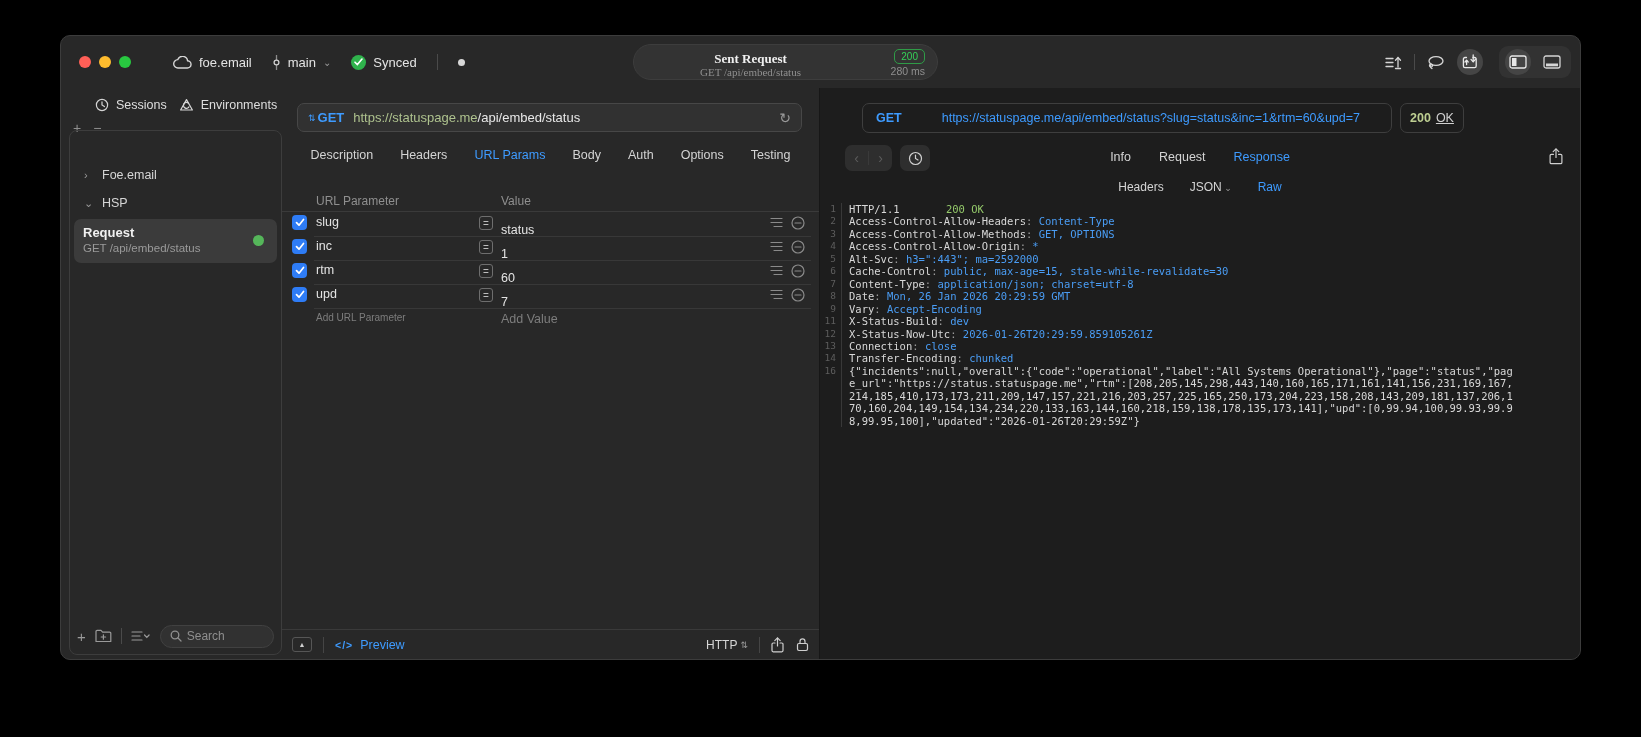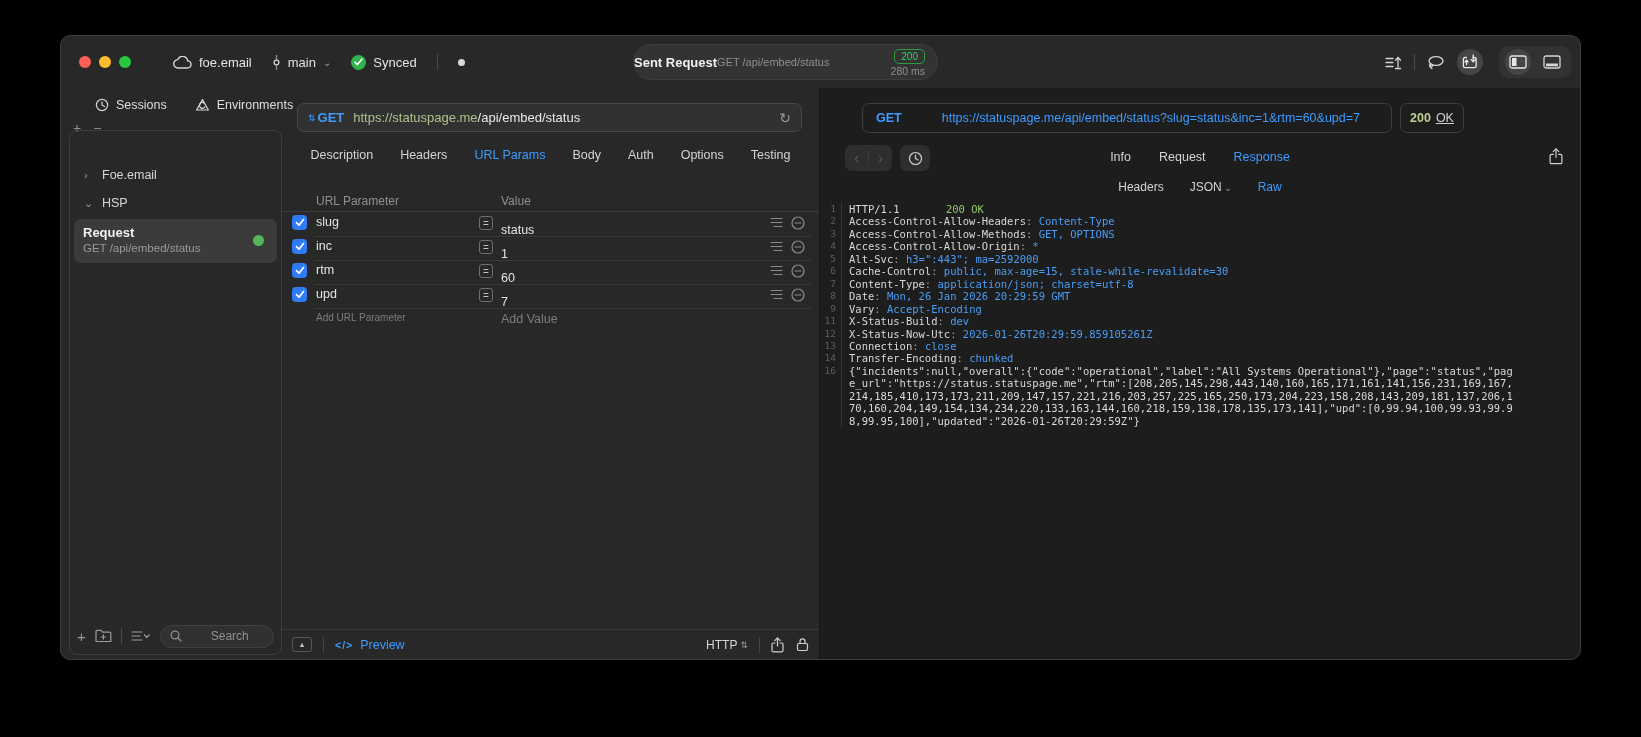--- a/index.html
+++ b/index.html
@@ -12,51 +12,51 @@
   .lights { position:absolute; left:18px; top:20px; display:flex; gap:8px; }
   .light { width:12px; height:12px; border-radius:50%; }
   .tb-left { position:absolute; left:112px; top:0; height:52px; display:flex; align-items:center; gap:20px; }
   .tb-item { display:flex; align-items:center; gap:7px; color:#e3e3e3; font-size:13px; }
   .tb-sep { width:1px; height:16px; background:#4a4a4a; }
   .rec-dot { width:7px; height:7px; border-radius:50%; background:#d8d8d8; }
   .chev-sm { color:#9a9a9a; font-size:10px; }
   .sync-check { width:15px; height:15px; border-radius:50%; background:#2fb34c; display:flex; align-items:center; justify-content:center; }
 
   .center-pill { position:absolute; left:572px; top:8px; width:305px; height:36px; background:#333333; border:1px solid #3d3d3d; border-radius:18px; }
-  .cp-text { position:absolute; left:0; right:70px; top:0; bottom:0; display:flex; flex-direction:row; align-items:center; justify-content:flex-start; }
+  .cp-text { position:absolute; left:0; right:70px; top:0; bottom:0; display:flex; flex-direction:column; align-items:center; justify-content:flex-end;font-family:Liberation Serif, serif; }
   .cp-title { color:#f0f0f0; font-size:13px; font-weight:bold; line-height:15px; }
   .cp-sub { color:#8f8f8f; font-size:11px; line-height:13px; }
   .cp-right { position:absolute; right:12px; top:4px; display:flex; flex-direction:column; align-items:flex-end; }
   .cp-badge { border:1px solid #2f9b47; color:#35d158; font-size:10px; line-height:13px; padding:0 6px; border-radius:5px; }
   .cp-dur { color:#8f8f8f; font-size:10.5px; margin-top:1px; }
 
   .tb-icons { position:absolute; right:9px; top:10px; display:flex; align-items:center; gap:10px; }
   .icon-group { display:flex; align-items:center; gap:8px; padding:0 6px; height:32px; }
   .icon-group.pill { background:#323232; border-radius:9px; }
   .tbtn { width:26px; height:26px; display:flex; align-items:center; justify-content:center; color:#d5d5d5; border-radius:50%; }
   .tbtn.active { background:#454545; }
   .vline { width:1px; height:16px; background:#4a4a4a; }
 
   
   .sidebar { position:absolute; left:0; top:52px; width:221px; bottom:0; }
-  .sb-tabs { display:flex; align-items:center; gap:28px; padding:10px 0 0 34px; }
+  .sb-tabs { display:flex; align-items:center; gap:12px; padding:10px 0 0 34px; }
   .sb-tab { display:flex; align-items:center; gap:7px; color:#dedede; font-size:12.5px; }
   .sb-plusminus { position:absolute; left:12px; top:32px; display:flex; gap:12px; color:#8f8f8f; font-size:14px; }
   .sb-panel { position:absolute; left:8px; right:0; top:42px; bottom:4px; border:1px solid #3d3d3d; border-radius:8px; overflow:hidden; }
   .tree { padding-top:30px; }
   .tree-row { height:28px; display:flex; align-items:center; gap:9px; padding-left:14px; color:#d6d6d6; font-size:12.5px; }
   .tree-chev { color:#9a9a9a; font-size:11px; width:9px; }
   .req-card { margin:2px 4px 0 4px; height:44px; background:#3b3b3b; border-radius:7px; position:relative; padding:5px 0 0 9px; }
   .req-title { color:#f0f0f0; font-size:13px; font-weight:bold; line-height:17px; }
   .req-sub { color:#9a9a9a; font-size:11.5px; line-height:15px; }
   .req-dot { position:absolute; right:13px; top:16px; width:11px; height:11px; border-radius:50%; background:#55b65a; }
   .sb-footer { position:absolute; left:7px; right:7px; bottom:5px; height:26px; display:flex; align-items:center; gap:9px; }
   .sb-ic { color:#9a9a9a; display:flex; align-items:center; }
   .search-pill { flex:1; height:23px; background:#313131; border:1px solid #414141; border-radius:12px; display:flex; align-items:center; gap:5px; padding:0 9px; }
-  .search-pill input { background:transparent; border:none; outline:none; color:#d946ef; font-size:12px; width:100%; font-family:"Liberation Sans",sans-serif;margin-left:24px; }
+  .search-pill input { background:transparent; border:none; outline:none; color:#d946ef; font-size:12px; width:100%; font-family:"Liberation Sans",sans-serif; }
   .search-pill input::placeholder { color:#8f8f8f; }
 
   
   .editor { position:absolute; left:221px; top:52px; width:537px; bottom:0; }
   .url-bar { position:absolute; left:15px; top:15px; width:505px; height:29px; background:#313131; border:1px solid #474747; border-radius:7px; display:flex; align-items:center; padding:0 10px; }
   .stepper { color:#3e9bff; font-size:9px; margin-right:2px; }
   .method { color:#3e9bff; font-size:13px; font-weight:bold; margin-right:9px; }
   .u-host { color:#aec28e; font-size:13px; }
   .u-path { color:#e8e8e8; font-size:13px; flex:1; }
   .refresh { color:#9a9a9a; font-size:14px; }

